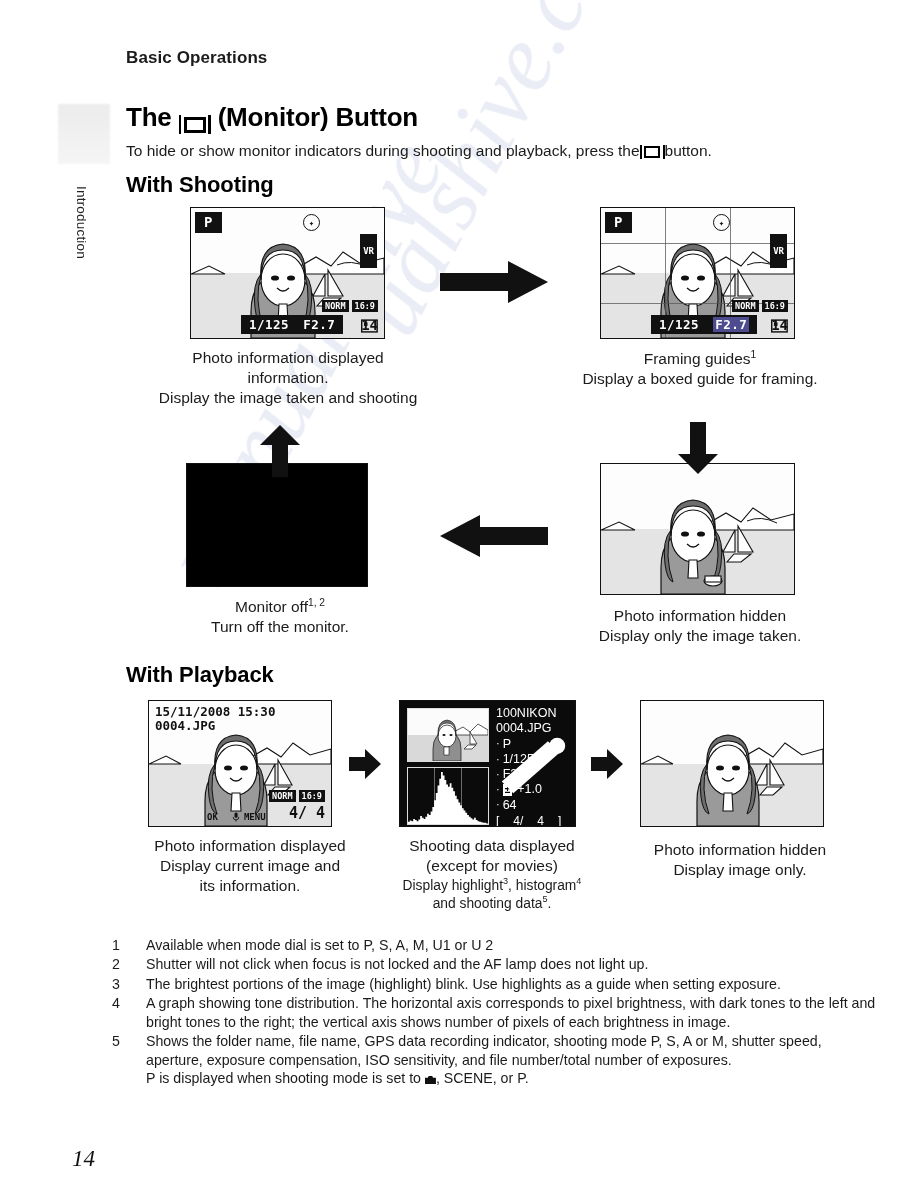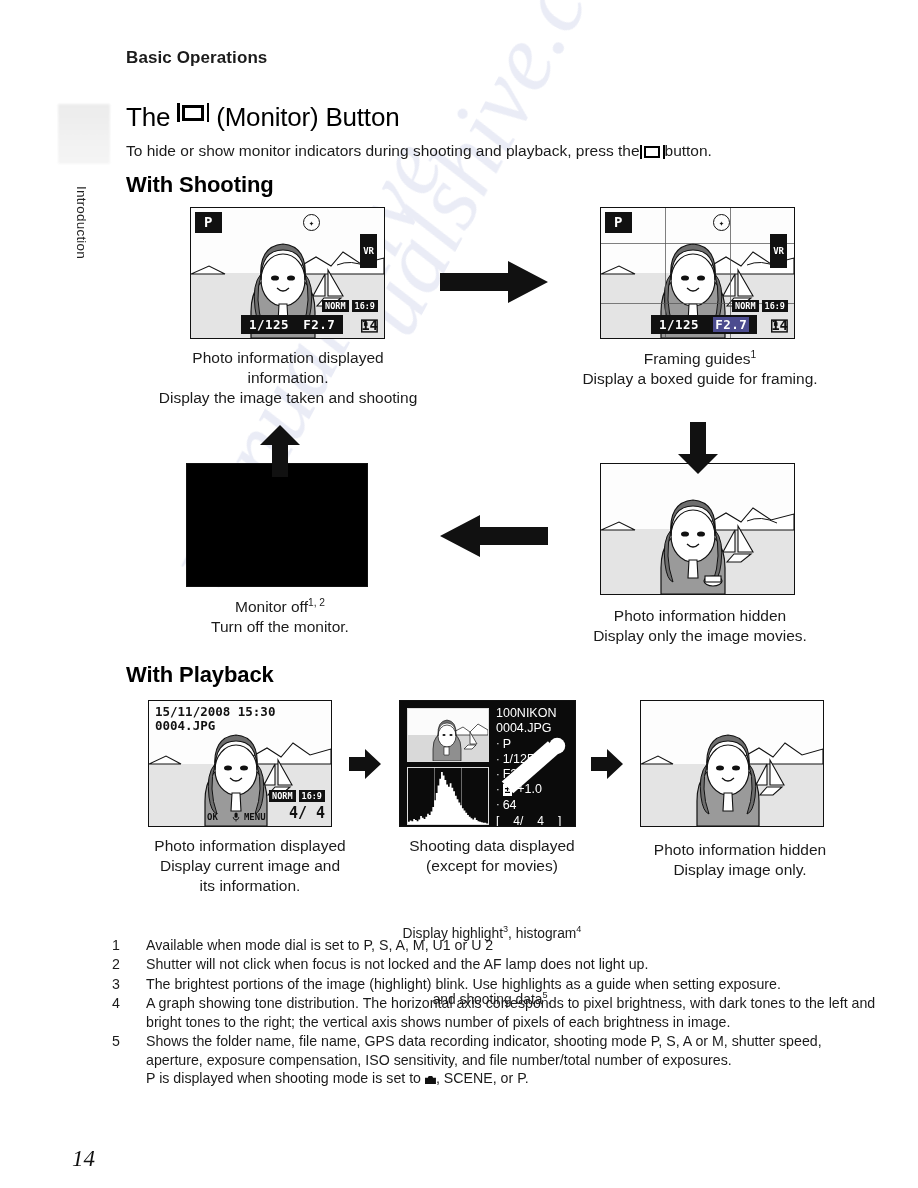--- a/index.html
+++ b/index.html
@@ -49,22 +49,22 @@
     white-space:nowrap;
   }
 
   
   .running-head{
     position:absolute;left:126px;top:48px;
     font-size:17px;font-weight:600;letter-spacing:.1px;color:#1b1b1b;
   }
   .h1{
     position:absolute;left:126px;top:102px;
-    font-size:26px;font-weight:400;letter-spacing:-.2px;color:#000;
-    display:flex;align-items:flex-start;gap:7px;white-space:nowrap;
+    font-size:26px;font-weight:700;letter-spacing:-.2px;color:#000;
+    display:flex;align-items:flex-end;gap:7px;white-space:nowrap;
   }
   .monitor-glyph{
     display:inline-flex;align-items:center;gap:2.5px;
     transform:translateY(1px);
   }
   .monitor-glyph .bar{width:2.5px;height:19px;background:#000;}
   .monitor-glyph .scr{
     width:22px;height:16px;border:3px solid #000;box-sizing:border-box;
   }
   .monitor-glyph.small .bar{width:2px;height:14px;}
@@ -172,21 +172,21 @@
   
   .arrow{position:absolute;z-index:3;}
 
   
   .cap{
     position:absolute;text-align:center;
     font-size:15.5px;line-height:1.28;color:#1b1b1b;
     z-index:4;
   }
   .cap .t{display:block;}
-  .cap .sml{font-size:13.8px;margin-top:48px;}
+  .cap .sml{font-size:13.8px;}
   sup{font-size:.66em;vertical-align:super;}
 
   
   .notes{
     position:absolute;left:112px;top:936px;right:36px;
     font-size:14.2px;line-height:1.30;color:#1b1b1b;
   }
   .note{display:flex;gap:0;margin-bottom:1px;}
   .note .num{width:34px;flex:0 0 34px;text-align:left;}
   .note .body{flex:1;}
@@ -375,21 +375,21 @@
       <ellipse cx="100" cy="70" rx="4" ry="2.6" fill="#111"></ellipse>
       <path d="M86 80 q6 6 12 0" fill="none" stroke="#111" stroke-width="1.2"></path>
       <path d="M88 96 L96 96 L97 114 L87 114 Z" fill="#fff" stroke="#111" stroke-width="1.1"></path>
       <ellipse cx="112" cy="117" rx="9" ry="5" fill="#fff" stroke="#111" stroke-width="1.2"></ellipse>
       <rect x="104" y="112" width="16" height="6" fill="#fff" stroke="#111" stroke-width="1.1"></rect>
     </svg>
   </div>
 
   <div class="cap" style="left:540px;top:606px;width:320px;">
     <span class="t">Photo information hidden</span>
-    <span class="t">Display only the image movies.</span>
+    <span class="t">Display only the image taken.</span>
   </div>
 
   <svg class="arrow" style="left:438px;top:513px;width:112px;height:46px;" viewBox="0 0 112 46">
     <path d="M110 14 L42 14 L42 2 L2 23 L42 44 L42 32 L110 32 Z" fill="#111"></path>
   </svg>
 
   <div class="lcd" id="scr3" style="left:186px;top:463px;width:180px;height:122px;background:#000;"></div>
 
   <div class="cap" style="left:150px;top:596px;width:260px;">
     <span class="t"><span>Monitor off</span><sup>1, 2</sup></span>

